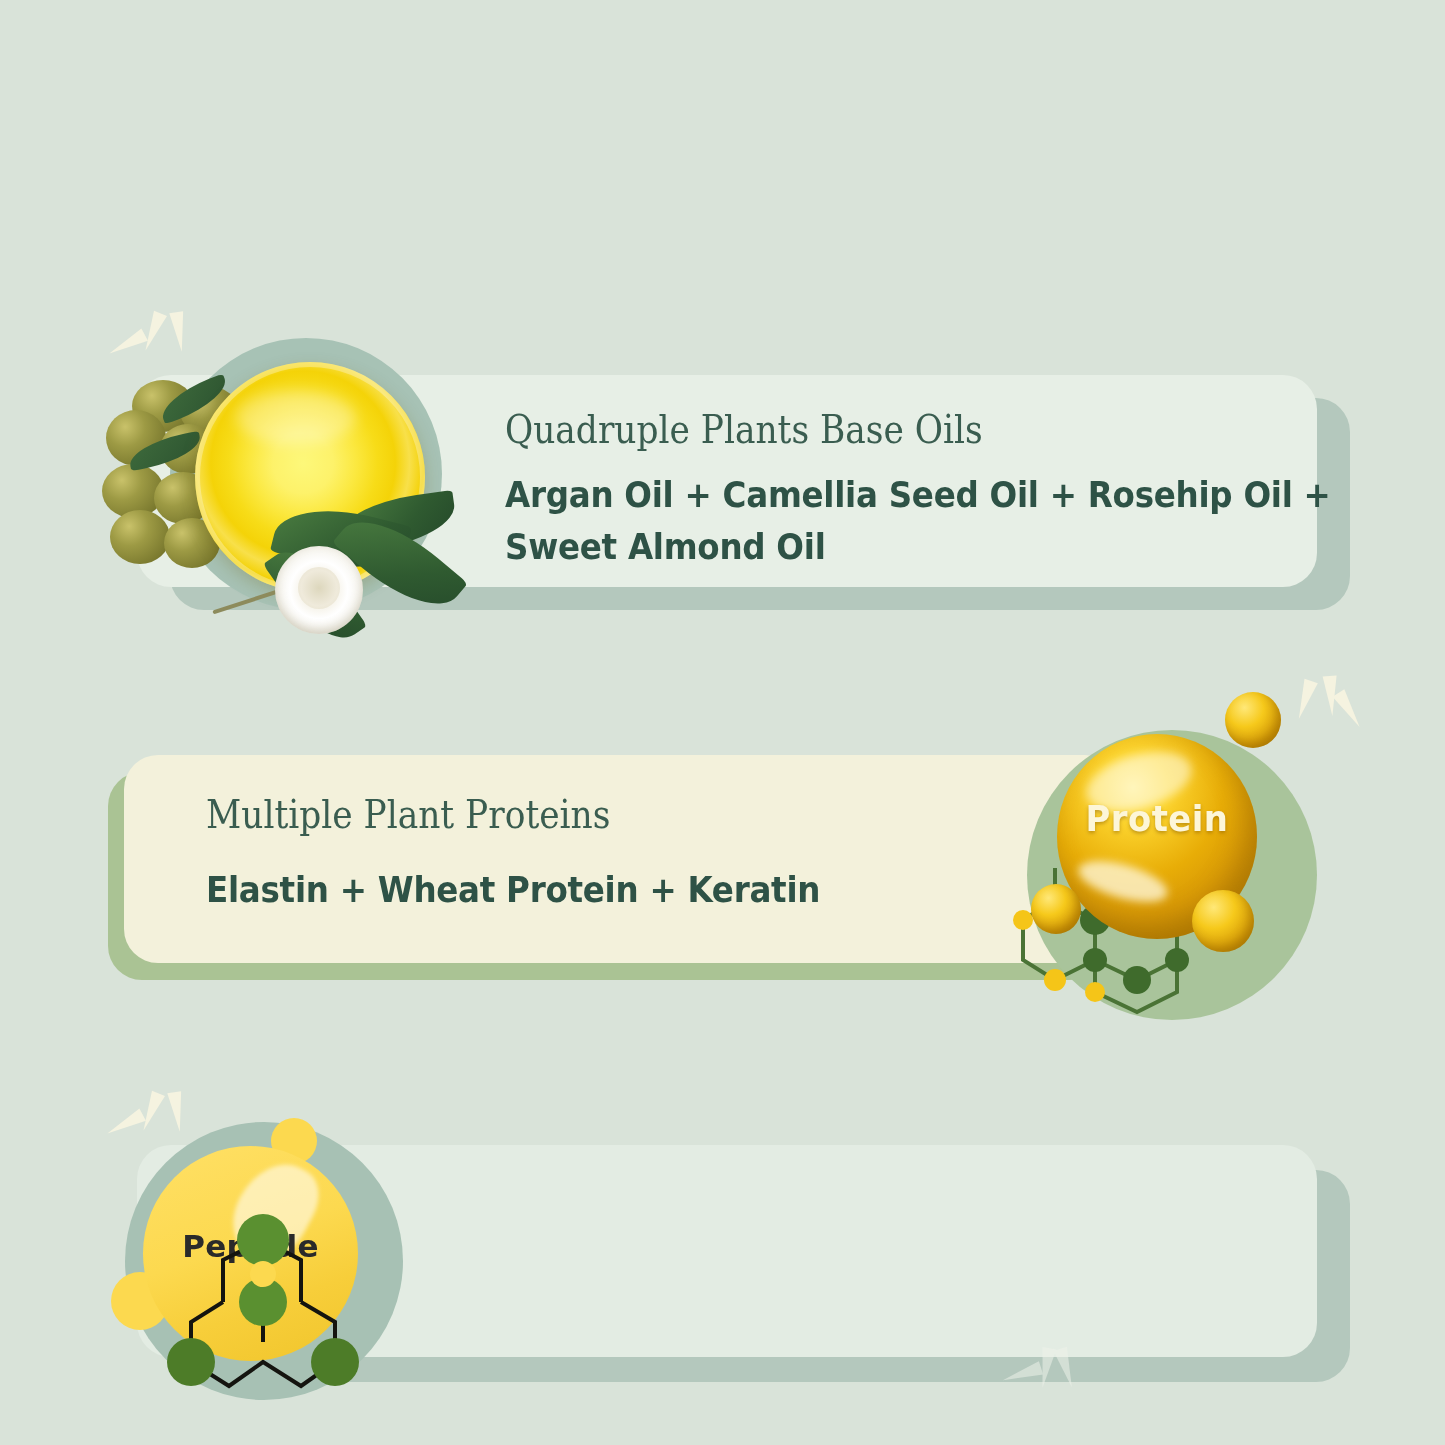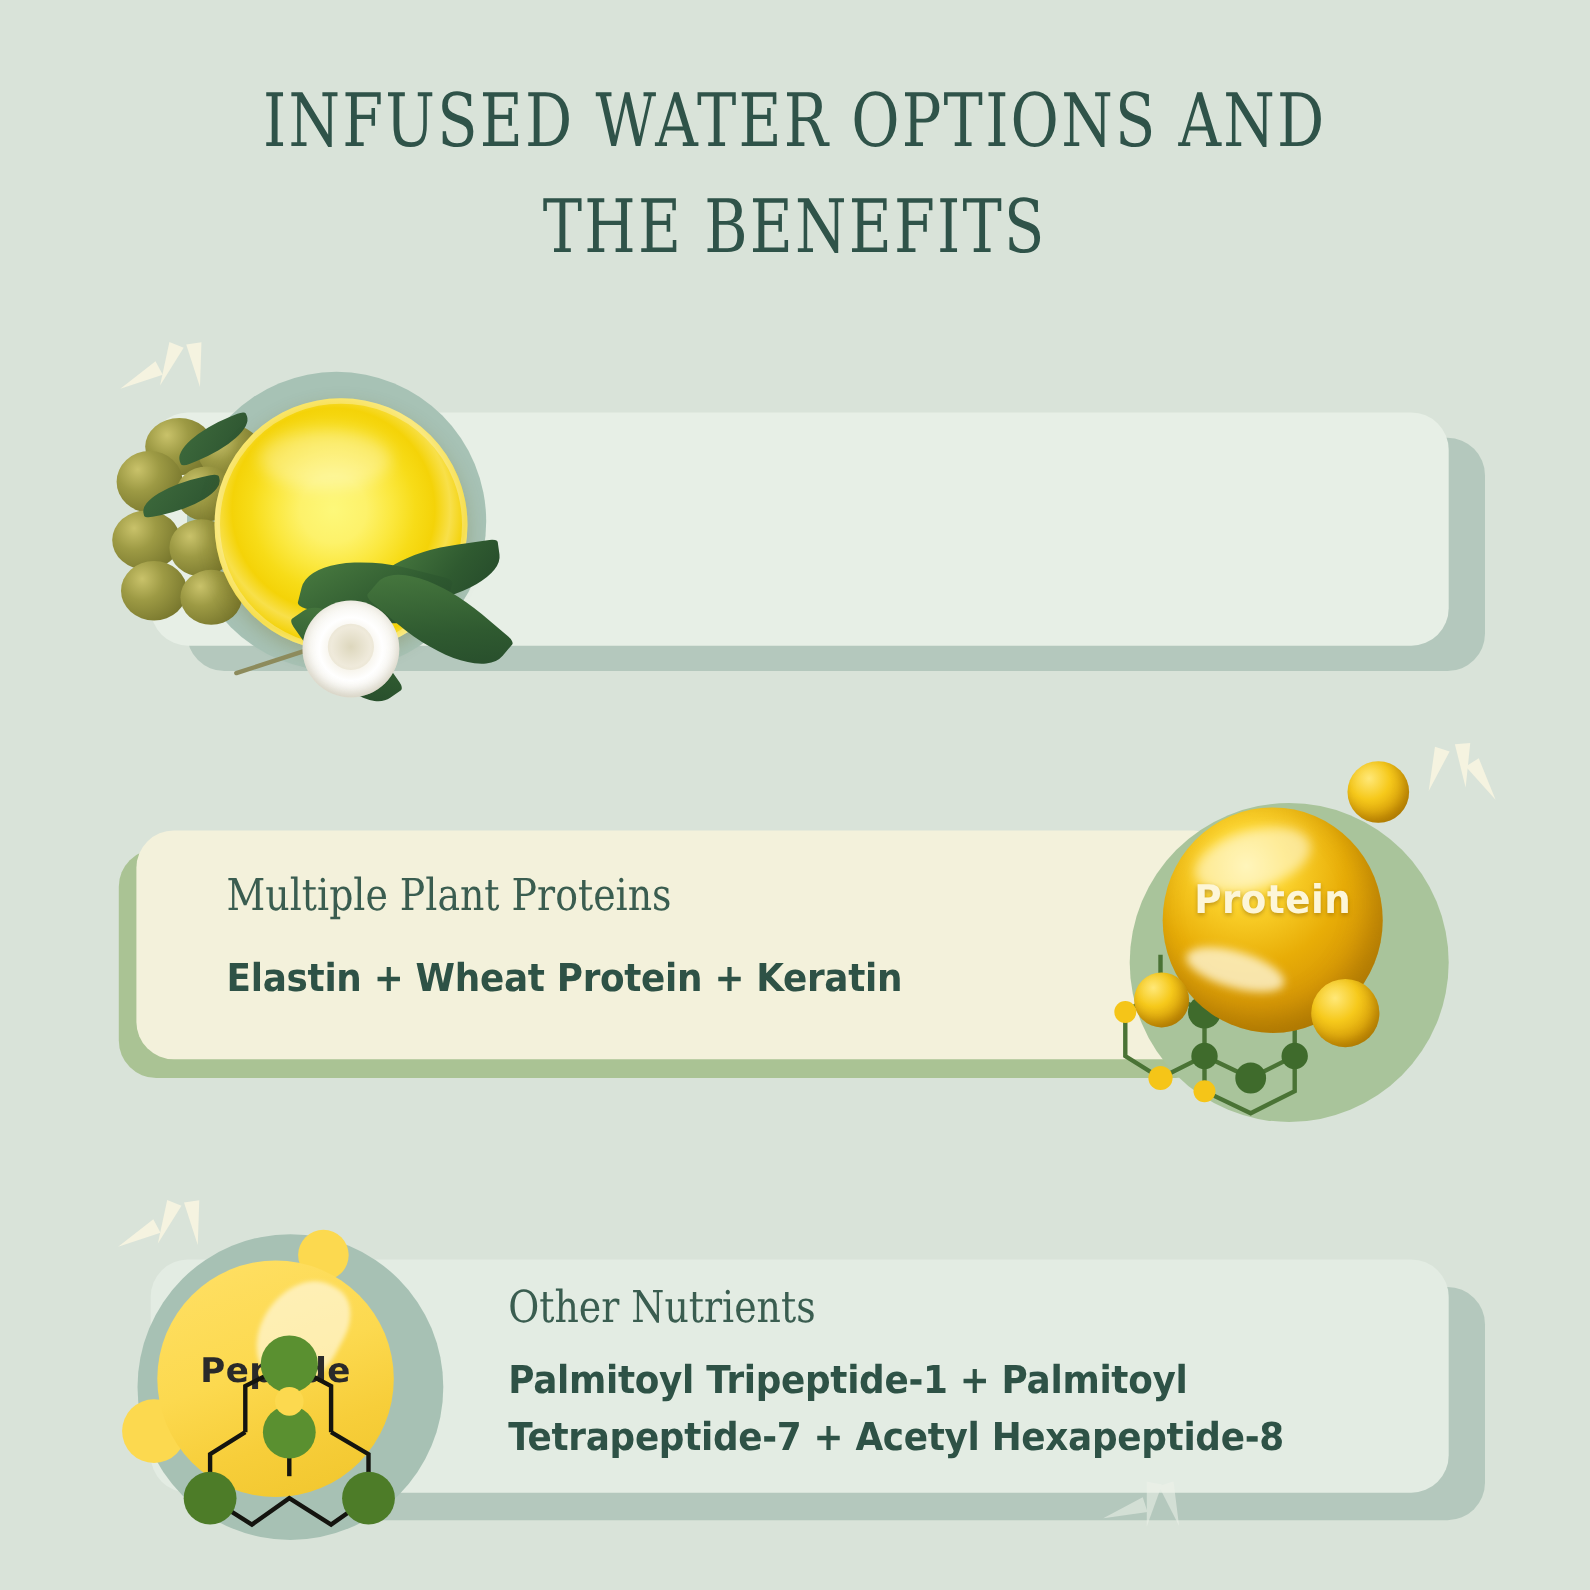--- a/index.html
+++ b/index.html
@@ -284,29 +284,29 @@
     color: #2a2a2a;
     letter-spacing: .3px;
   }
   .pep-dot { position: absolute; border-radius: 50%; background: #fcd94f; }
 </style>
 </head>
 <body>
 
 <div class="page">
 
-  <div class="title-block">
-    <div class="title-line">INFUSED WATER OPTIONS AND</div>
-    <div class="title-line">THE BENEFITS</div>
-  </div>
 
   <div class="row" id="row1">
     <div class="card-shadow"></div>
     <div class="card"></div>
 
+    <div class="card-inner">
+      <div class="card-heading">Quadruple Plants Base Oils</div>
+      <div class="card-body">Argan Oil + Camellia Seed Oil + Rosehip Oil + Sweet Almond Oil</div>
+    </div>
 
     <div class="sparkle" style="left:120px;top:306px;width:90px;height:60px;">
       <div class="spk" style="left:0px;top:18px;transform:rotate(-118deg);"></div>
       <div class="spk" style="left:26px;top:6px;transform:rotate(-158deg);"></div>
       <div class="spk" style="left:52px;top:6px;transform:rotate(172deg);"></div>
     </div>
 
     <div class="art-oil">
       <div class="oil-disc"></div>
 
@@ -381,24 +381,20 @@
       <div class="mini-ball" style="left:228px;top:20px;width:56px;height:56px;"></div>
       <div class="mini-ball" style="left:195px;top:218px;width:62px;height:62px;"></div>
       <div class="mini-ball" style="left:34px;top:212px;width:50px;height:50px;"></div>
     </div>
   </div>
 
   <div class="row" id="row3">
     <div class="card-shadow"></div>
     <div class="card"></div>
 
-    <div class="card-inner">
-      <div class="card-heading">Other Nutrients</div>
-      <div class="card-body">Palmitoyl Tripeptide-1 + Palmitoyl Tetrapeptide-7 + Acetyl Hexapeptide-8</div>
-    </div>
 
     <div class="sparkle" style="left:118px;top:1086px;width:90px;height:60px;">
       <div class="spk" style="left:0px;top:18px;transform:rotate(-118deg);"></div>
       <div class="spk" style="left:26px;top:6px;transform:rotate(-158deg);"></div>
       <div class="spk" style="left:52px;top:6px;transform:rotate(172deg);"></div>
     </div>
 
     <div class="sparkle" style="left:1015px;top:1348px;width:80px;height:50px;opacity:.55;">
       <div class="spk" style="left:0px;top:6px;border-bottom-color:#eef2ea;transform:rotate(-108deg);"></div>
       <div class="spk" style="left:24px;top:0px;border-bottom-color:#eef2ea;transform:rotate(-170deg);"></div>

